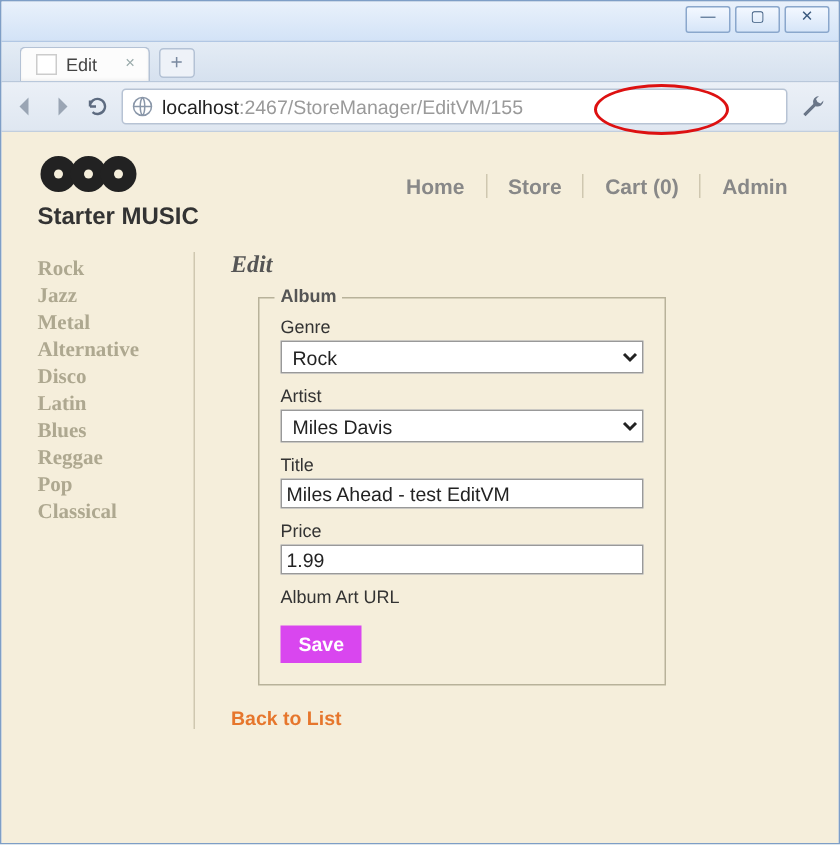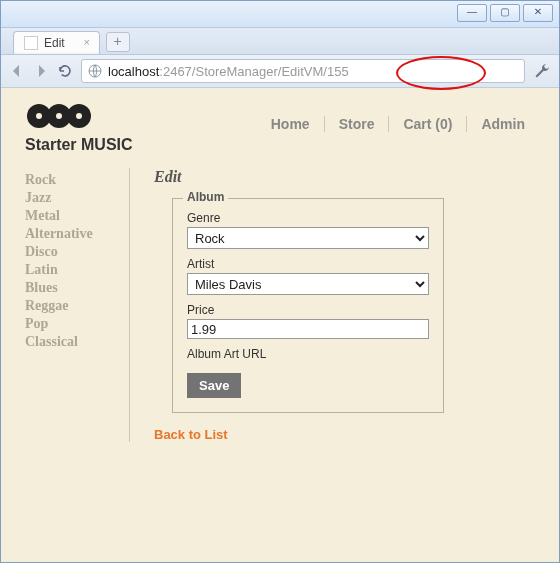--- a/index.html
+++ b/index.html
@@ -33,21 +33,21 @@
 .sidebar{width:104px;border-right:1px solid #cfc7b0;padding-top:2px}
 .genre{font:bold 14px Georgia,serif;color:#aea890;margin:2px 0;cursor:pointer}
 .main{flex:1}
 h2.pagetitle{margin:0 0 12px 0;font:italic bold 16px Georgia,serif;color:#555}
 .fieldset{border:1px solid #b8b29a;padding:12px 14px 14px 14px;margin-left:18px;width:272px;box-sizing:border-box;position:relative}
 .fieldset .legend{position:absolute;top:-9px;left:10px;background:#f5eedb;padding:0 4px;font:bold 12px Arial;color:#555}
 .fld{margin-bottom:8px}
 .lbl{font-size:12px;color:#333;margin-bottom:2px}
 select,input[type=text]{width:100%;box-sizing:border-box;font-size:13px;border:1px solid #999;background:#fff;color:#222;height:20px;padding:1px 3px}
 select{height:22px}
-.savebtn{background:#737373;color:#fff;border:0;padding:5px 12px;font:bold 13px Arial;cursor:pointer;margin-top:4px}
+.savebtn{background:#d946ef;color:#fff;border:0;padding:5px 12px;font:bold 13px Arial;cursor:pointer;margin-top:4px}
 .backlink{display:inline-block;margin-top:14px;color:#e6762c;font:bold 13px Arial;text-decoration:none;cursor:pointer}
 </style>
 </head>
 <body>
 
 <div class="window">
 
   <div class="titlebar">
     <div class="winbtns">
       <div class="winbtn">—</div>
@@ -138,20 +138,24 @@
             </select>
           </div>
 
           <div class="fld">
             <div class="lbl">Artist</div>
             <select>
               <option>Miles Davis</option>
             </select>
           </div>
 
+          <div class="fld">
+            <div class="lbl">Title</div>
+            <input type="text" value="Miles Ahead - test EditVM" style="">
+          </div>
 
           <div class="fld">
             <div class="lbl">Price</div>
             <input type="text" value="1.99" style="">
           </div>
 
           <div class="fld">
             <div class="lbl">Album Art URL</div>
           </div>
 

